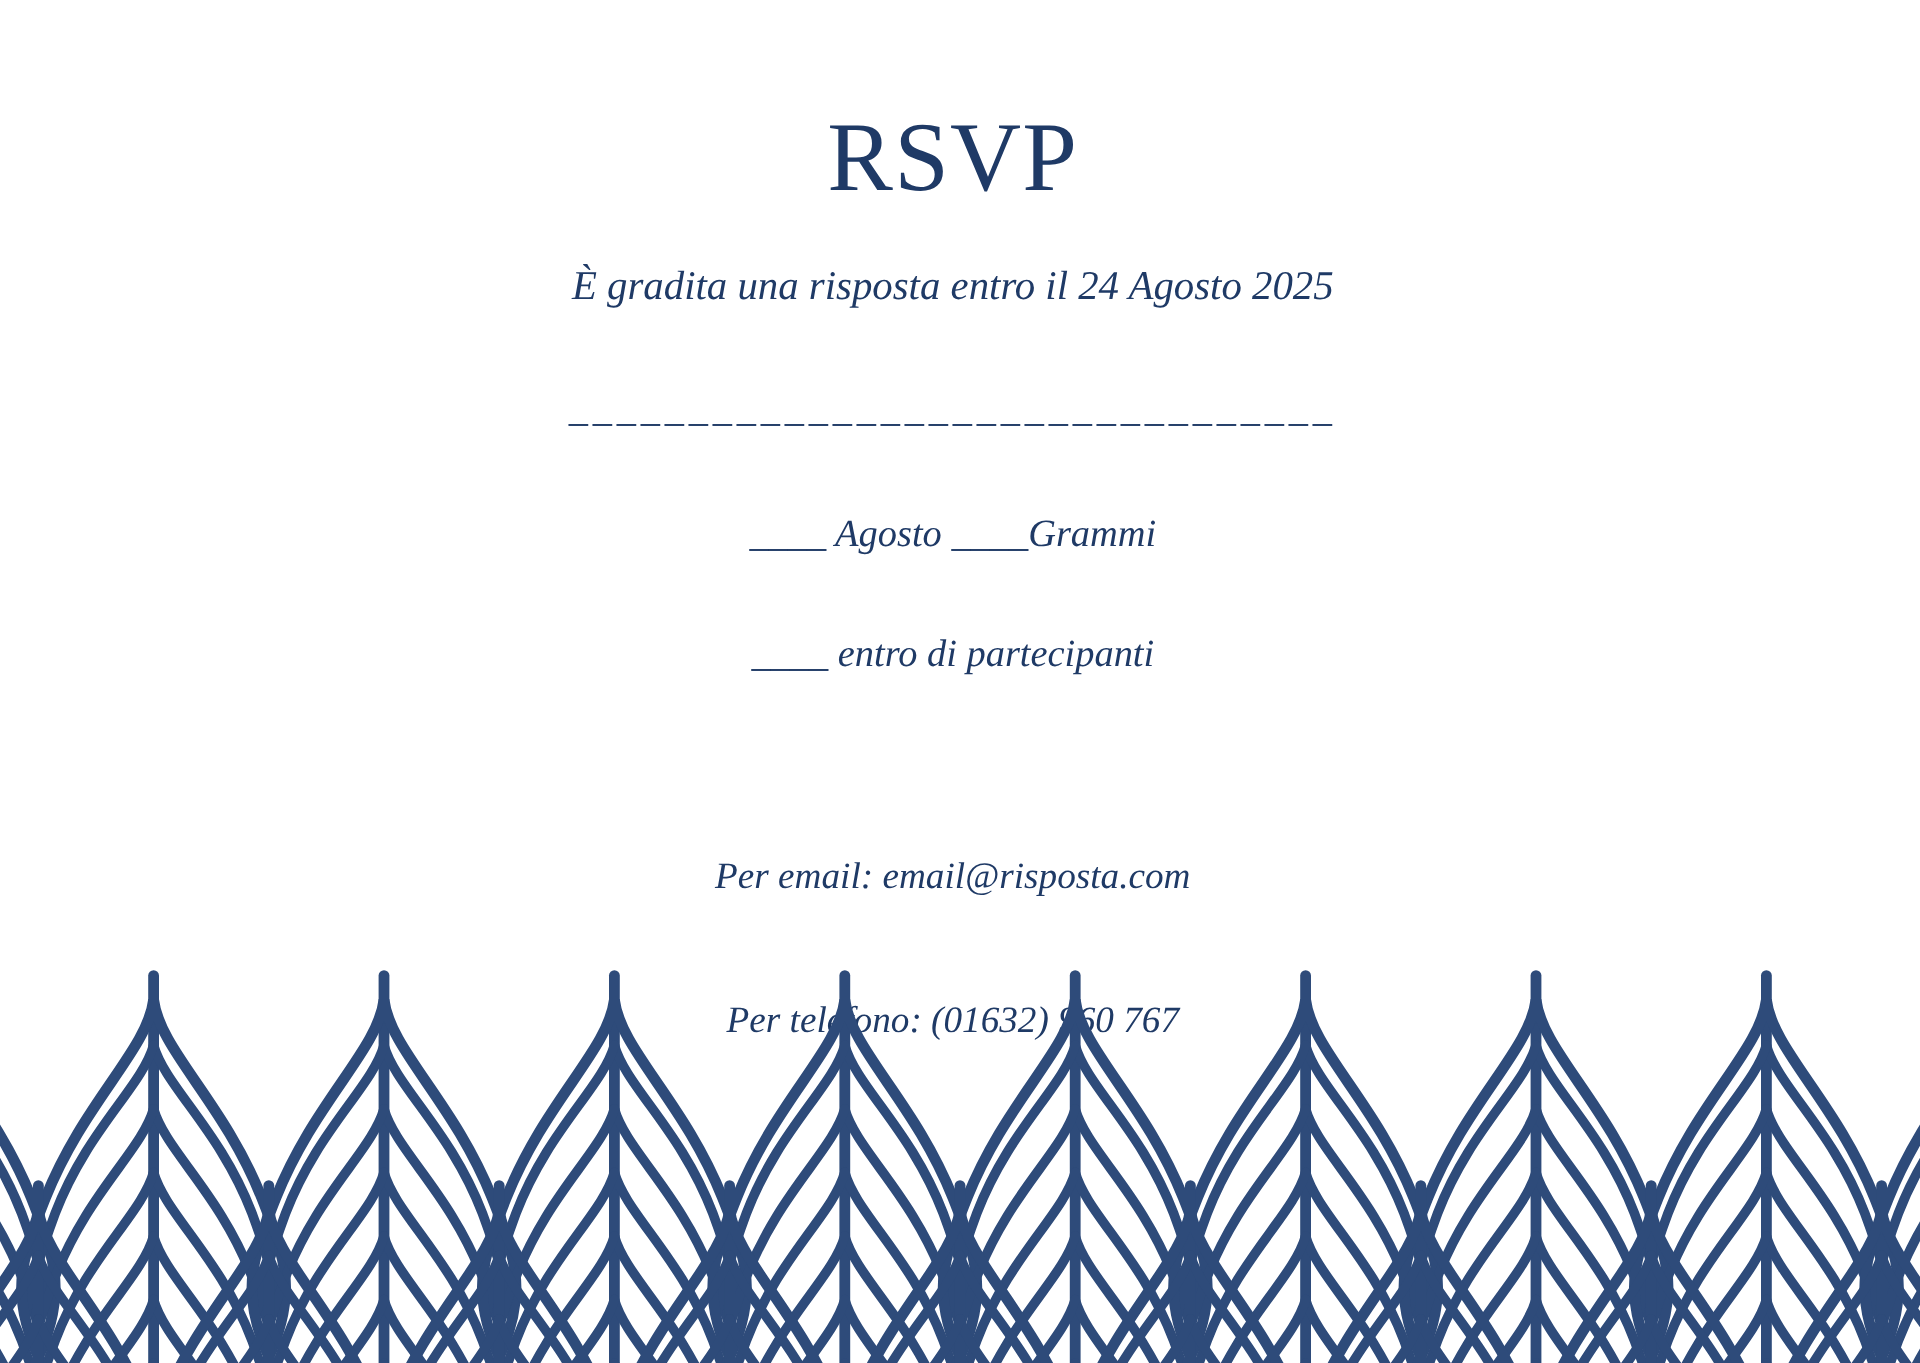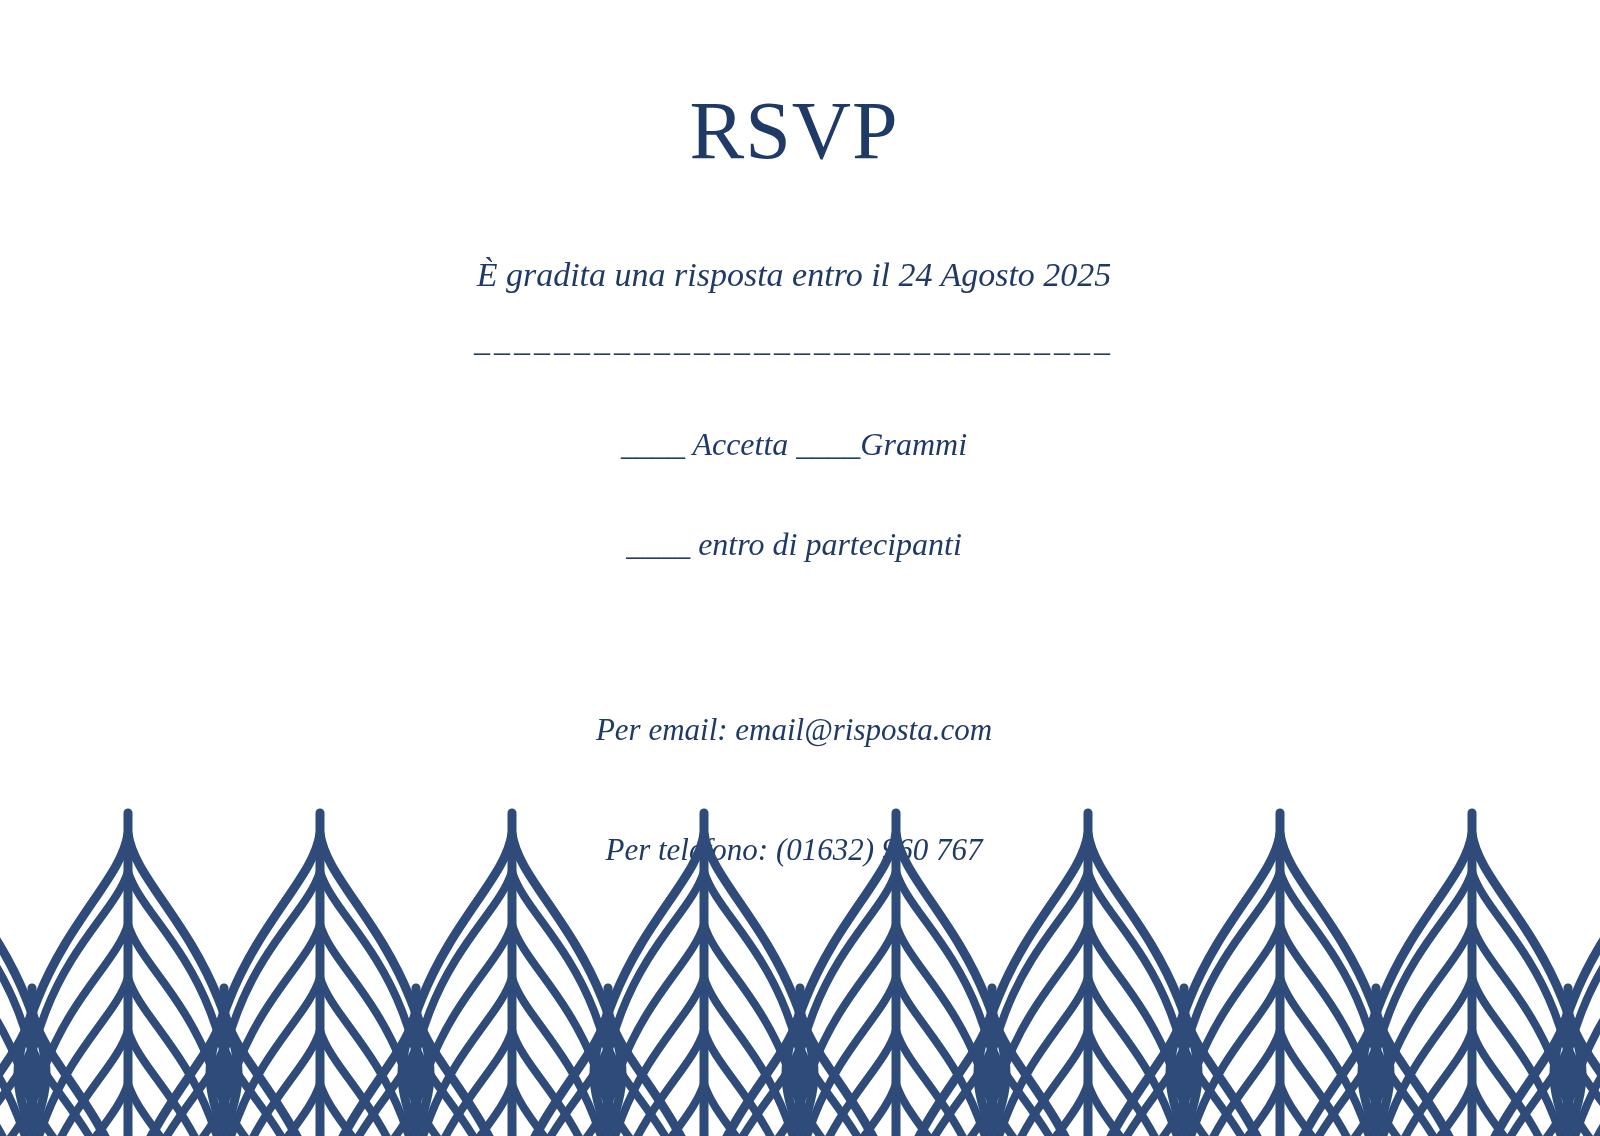--- a/index.html
+++ b/index.html
@@ -20,21 +20,20 @@
   .title{
     top:84px;
     font-size:82px;
     letter-spacing:1px;
     font-style:normal;
   }
   .subtitle{
     top:220px;
     font-size:34px;
     font-style:italic;
-    margin-top:36px;
   }
   .divider{
     top:322px;
     font-size:32px;
     letter-spacing:4px;
     font-style:normal;
     text-align:center;
   }
   .accept-line{
     top:426px;
@@ -63,21 +62,21 @@
 <body>
 
 <div class="card">
 
   <div class="line title">RSVP</div>
 
   <div class="line subtitle">È gradita una risposta entro il 24 Agosto 2025</div>
 
   <div class="line divider">________________________________</div>
 
-  <div class="line accept-line">____ Accetta ____Grammi</div>
+  <div class="line accept-line">____ Agosto ____Grammi</div>
 
   <div class="line participants-line">____ entro di partecipanti</div>
 
   <div class="line contact">
     <div>Per email: email@risposta.com</div>
     <div>Per telefono: (01632) 960 767</div>
   </div>
 
   <svg class="leaf-pattern" id="leafsvg" viewBox="0 0 1600 330" xmlns="http://www.w3.org/2000/svg">
       <defs>

